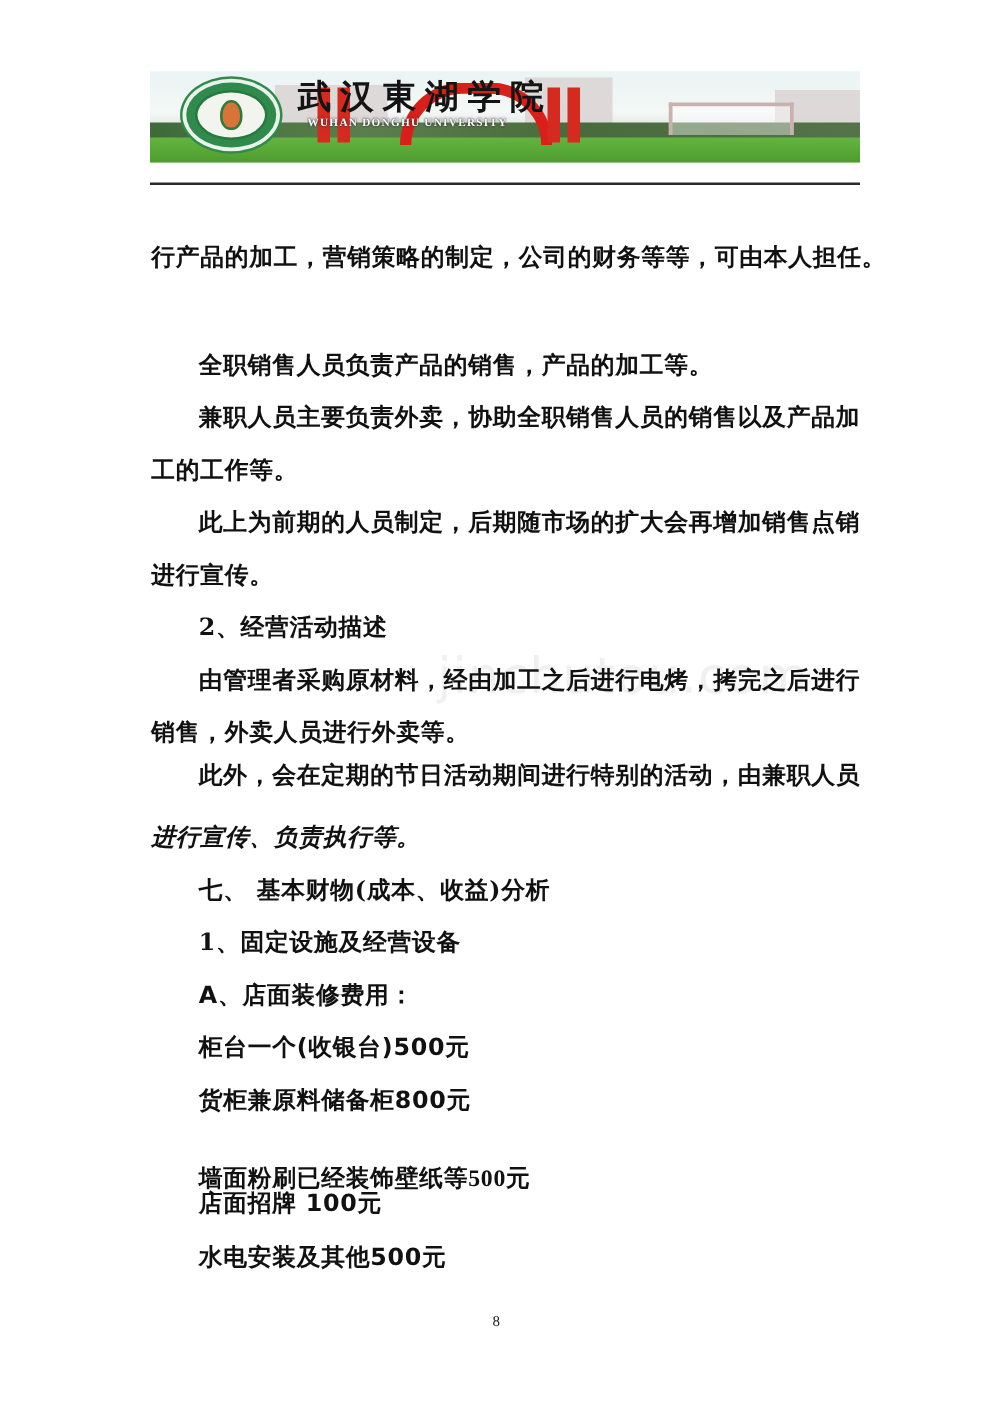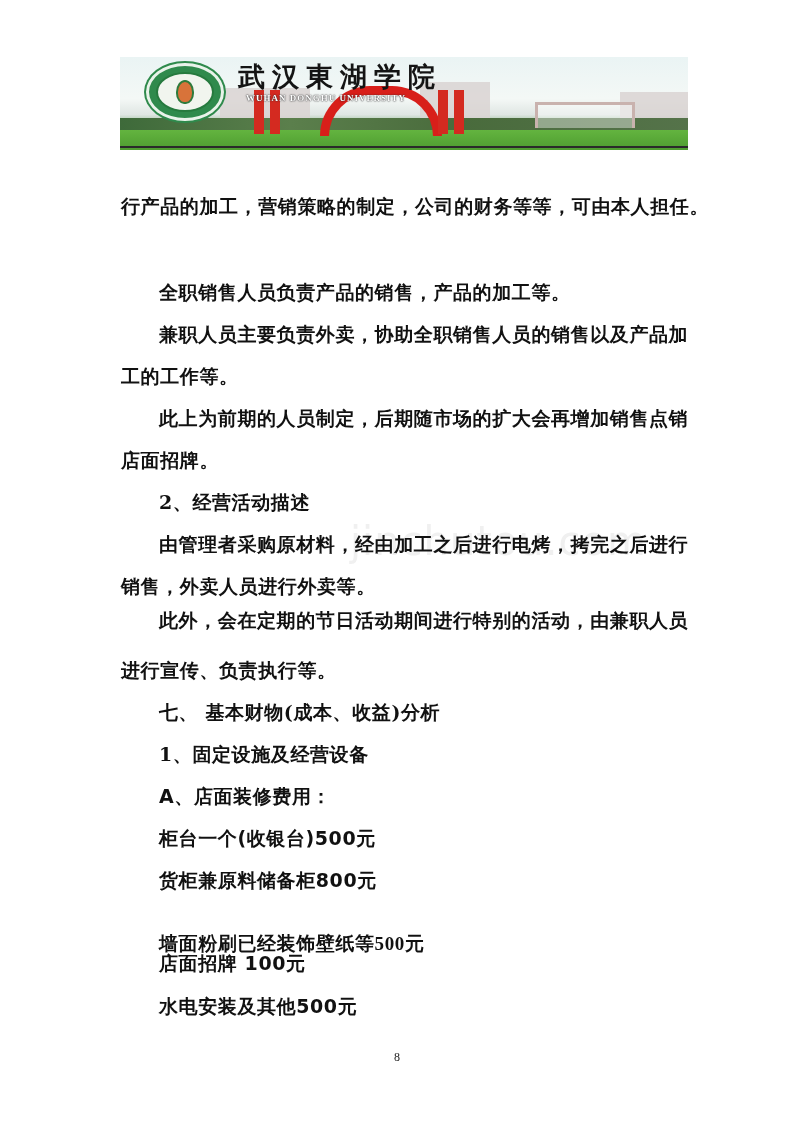--- a/index.html
+++ b/index.html
@@ -13,21 +13,21 @@
       position: relative;
       overflow: hidden;
       font-family: "DejaVu Serif", "Liberation Serif", serif;
       color: #111;
     }
     .banner {
       position: absolute;
       left: 120px;
       top: 57px;
       width: 568px;
-      height: 93px;
+      height: 73px;
       overflow: hidden;
       background: linear-gradient(180deg, #eaf4f4 0%, #f4f8f6 45%, #dfe6e3 62%, #6ea86a 78%, #4fa23a 88%, #5cae3e 100%);
     }
     .banner .bldg {
       position: absolute;
       bottom: 22px;
       background: #d9d4d2;
       opacity: .85;
     }
     .banner .trees {
@@ -192,26 +192,26 @@
 </div>
 <div class="header-rule"></div>
 
 <div class="watermark">jinchutou.com</div>
 
 <div class="line" style="left:121px;top:194px;">行产品的加工，营销策略的制定，公司的财务等等，可由本人担任。</div>
 <div class="line" style="left:159px;top:280px;">全职销售人员负责产品的销售，产品的加工等。</div>
 <div class="line" style="left:159px;top:322px;">兼职人员主要负责外卖，协助全职销售人员的销售以及产品加</div>
 <div class="line" style="left:121px;top:364px;">工的工作等。</div>
 <div class="line" style="left:159px;top:406px;">此上为前期的人员制定，后期随市场的扩大会再增加销售点销</div>
-<div class="line" style="left:121px;top:448px;">店面招牌。</div>
+<div class="line" style="left:121px;top:448px;">进行宣传。</div>
 <div class="line" style="left:159px;top:490px;">2、经营活动描述</div>
 <div class="line" style="left:159px;top:532px;">由管理者采购原材料，经由加工之后进行电烤，拷完之后进行</div>
 <div class="line" style="left:121px;top:574px;">销售，外卖人员进行外卖等。</div>
 <div class="line" style="left:159px;top:608px;">此外，会在定期的节日活动期间进行特别的活动，由兼职人员</div>
-<div class="line" style="left:121px;top:658px;">进行宣传、负责执行等。</div>
+<div class="line" style="left:121px;top:658px;font-style:italic;">进行宣传、负责执行等。</div>
 <div class="line" style="left:159px;top:700px;">七、  基本财物(成本、收益)分析</div>
 <div class="line" style="left:159px;top:742px;">1、固定设施及经营设备</div>
 <div class="line sans" style="left:159px;top:784px;">A、店面装修费用：</div>
 <div class="line sans" style="left:159px;top:826px;">柜台一个(收银台)500元</div>
 <div class="line sans" style="left:159px;top:868px;">货柜兼原料储备柜800元</div>
 <div class="line sans" style="left:159px;top:910px;margin-top:41px;">店面招牌 100元</div>
 <div class="line sans" style="left:159px;top:932px;font-family:Liberation Serif, serif;">墙面粉刷已经装饰壁纸等500元</div>
 <div class="line sans" style="left:159px;top:994px;">水电安装及其他500元</div>
 
 <div class="page-number">8</div>

